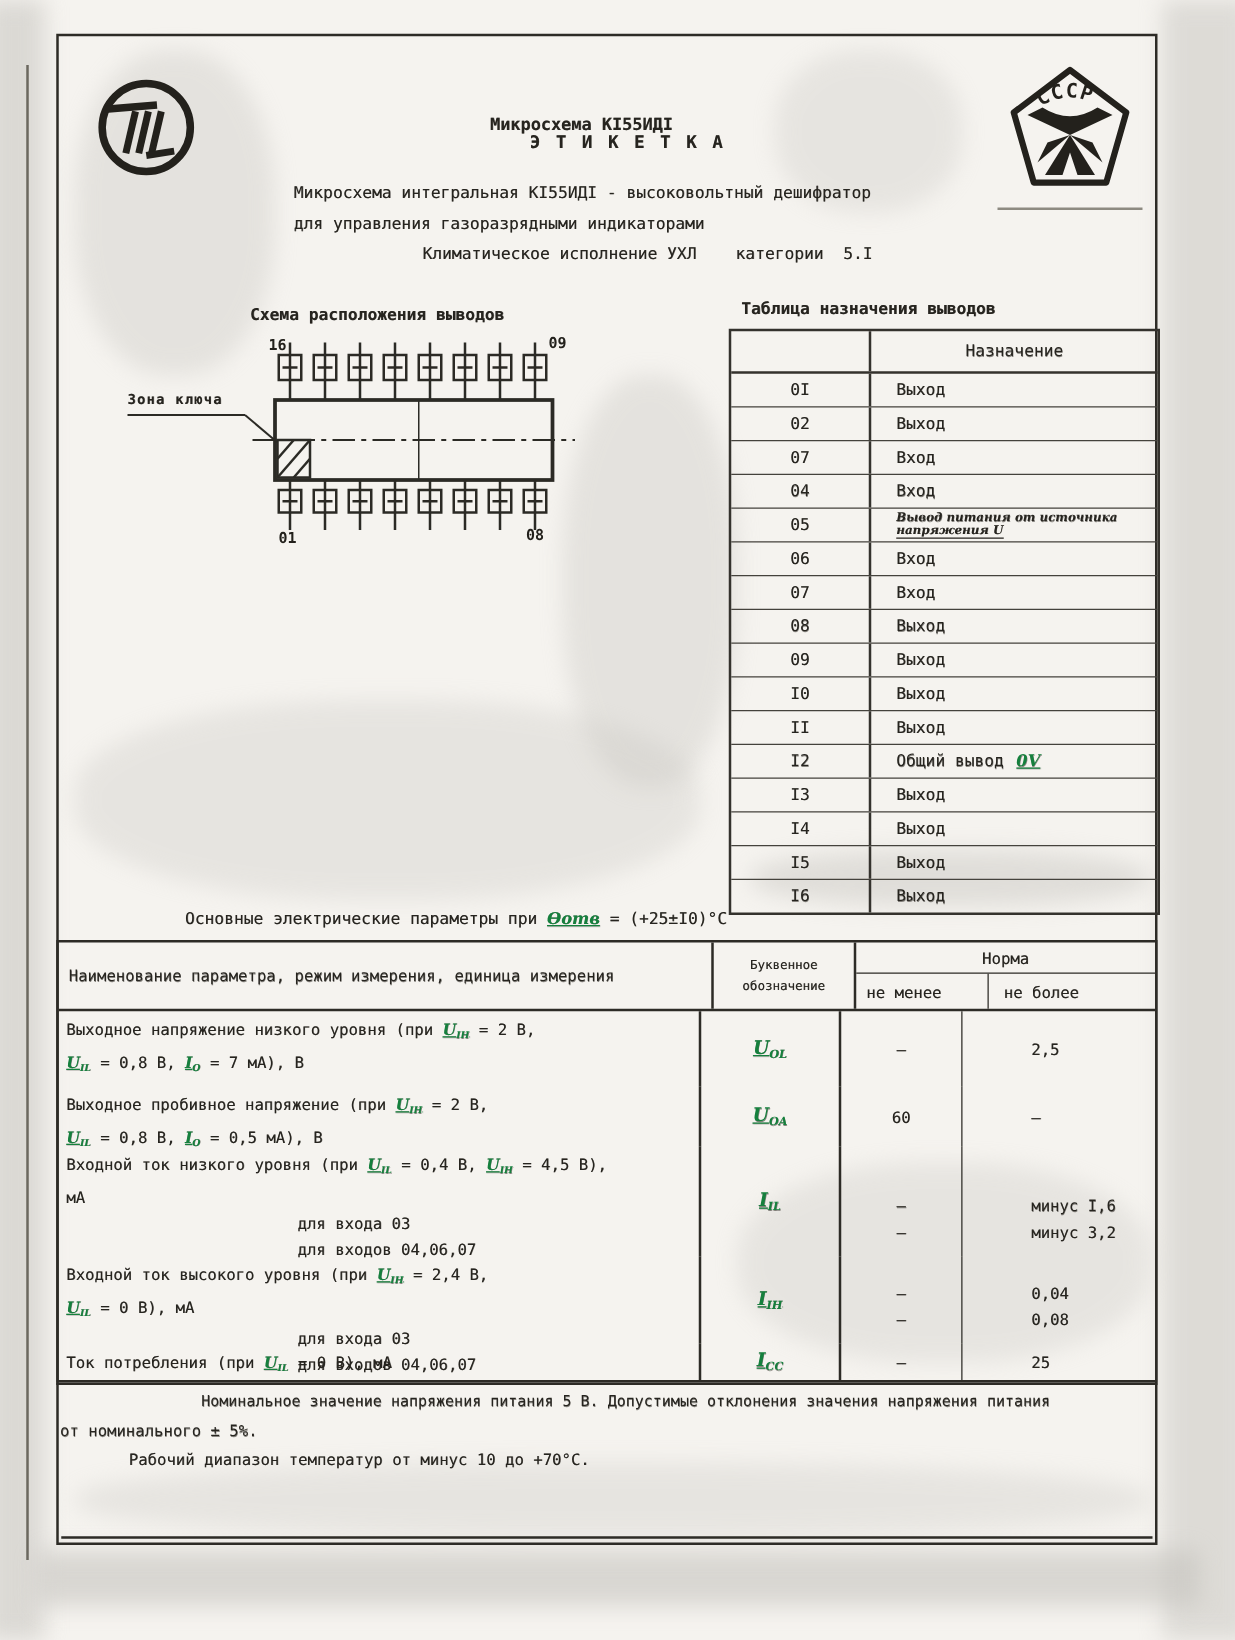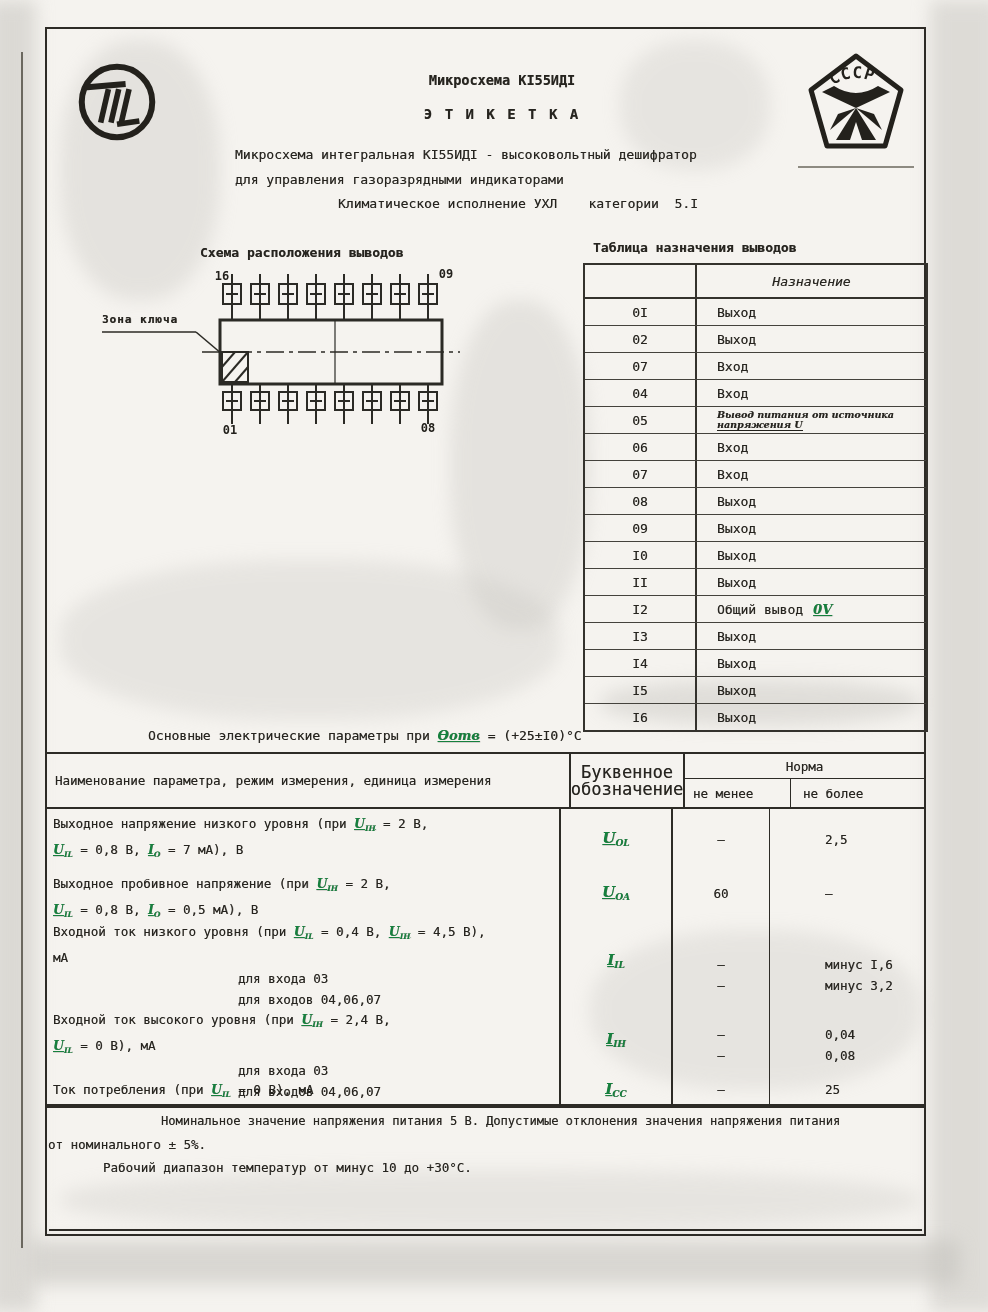--- a/index.html
+++ b/index.html
@@ -8,46 +8,46 @@
   .abs{position:absolute;}
   .t{font-family:"DejaVu Sans Mono",monospace;color:#26241f;text-shadow:0.3px 0.3px 0.4px rgba(45,42,36,.55);}
   .hw{font-family:"DejaVu Serif",serif;font-style:italic;font-weight:bold;color:#15803d;text-decoration:underline;}
   sub{font-size:0.6em;vertical-align:-0.35em;letter-spacing:0;}
   .blob{position:absolute;background:#c6c4bf;filter:blur(9px);border-radius:45%;}
   
   #outer-line{left:21px;top:52px;width:2px;height:1196px;background:#6b685f;}
   #frame{left:45px;top:27px;width:881px;height:1209px;border:2.5px solid #2d2b26;box-sizing:border-box;}
   #frame-bottom2{left:49px;top:1229px;width:873px;height:2px;background:#2d2b26;}
   
-  #title1{left:392px;top:72px;width:220px;text-align:center;font-size:13.5px;font-weight:bold;}
+  #title1{left:392px;top:92px;width:220px;font-size:13.5px;font-weight:bold;}
   #title2{left:392px;top:106px;width:220px;text-align:center;font-size:14px;font-weight:bold;letter-spacing:2px;white-space:pre;}
   #desc1{left:235px;top:147px;font-size:13px;white-space:pre;}
   #desc2{left:235px;top:172px;font-size:13px;white-space:pre;}
   #desc3{left:338px;top:196px;font-size:13px;white-space:pre;text-align:center;}
   #cccp-underline{left:798px;top:166px;width:116px;height:1.5px;background:#8d8a81;}
   
   #pin-diagram-title{left:200px;top:245px;font-size:13px;font-weight:bold;text-align:center;}
   
   #pin-table-title{left:593px;top:240px;font-size:13px;font-weight:bold;}
   #pin-table{left:583px;top:263px;width:345px;border:2px solid #34322d;box-sizing:border-box;background:transparent;}
-  .pt-head{display:flex;height:32px;border-bottom:2px solid #34322d;font-style:italic;}
+  .pt-head{display:flex;height:32px;border-bottom:2px solid #34322d;}
   .pt-head .c1{width:110px;border-right:2px solid #34322d;}
   .pt-head .c2{flex:1;display:flex;align-items:center;justify-content:center;font-size:13px;}
   .pt-row{display:flex;height:26px;border-bottom:1.5px solid #44423c;}
   .pt-row:last-child{border-bottom:none;}
   .pt-row .c1{width:110px;border-right:2px solid #34322d;display:flex;align-items:center;justify-content:center;font-size:13px;}
   .pt-row .c2{flex:1;display:flex;align-items:center;padding-left:20px;font-size:13px;position:relative;}
   .pt-hw{font-family:"DejaVu Serif",serif;font-style:italic;font-weight:bold;font-size:9.5px;line-height:10.5px;}
   .pt-hw .u{border-bottom:1px solid #23211c;}
   
   #params-title{left:148px;top:728px;font-size:13px;white-space:pre;}
   #params-table{left:45px;top:752px;width:881px;border:2.5px solid #2d2b26;box-sizing:border-box;}
   .ph{display:flex;border-bottom:2px solid #2d2b26;height:53px;}
   .ph .h1{width:514px;border-right:2px solid #2d2b26;display:flex;align-items:center;padding-left:8px;font-size:12.5px;}
-  .ph .h2{width:112px;border-right:2px solid #2d2b26;display:flex;flex-direction:column;align-items:center;justify-content:center;font-size:17px;line-height:17px;}
+  .ph .h2{width:112px;border-right:2px solid #2d2b26;display:flex;flex-direction:column;align-items:center;justify-content:center;font-size:10px;line-height:17px;}
   .ph .h34{flex:1;display:flex;flex-direction:column;}
   .ph .norma{height:24px;border-bottom:1.5px solid #2d2b26;display:flex;align-items:center;justify-content:center;font-size:12.5px;}
   .ph .mm{flex:1;display:flex;}
   .ph .mn{width:97px;border-right:1.5px solid #2d2b26;display:flex;align-items:center;padding-left:8px;font-size:12.5px;}
   .ph .mx{flex:1;display:flex;align-items:center;padding-left:12px;font-size:12.5px;}
   .pr-row{display:flex;}
   .pr-name{width:514px;border-right:2px solid #2d2b26;box-sizing:border-box;padding:4px 0 0 6px;font-size:12.5px;line-height:21px;}
   .pr-sub{padding-left:185px;line-height:21px;}
   .pr-sym{width:112px;border-right:2px solid #2d2b26;box-sizing:border-box;display:flex;align-items:center;justify-content:center;font-size:15px;}
   .pr-min{width:97px;border-right:1.5px solid #2d2b26;box-sizing:border-box;display:flex;flex-direction:column;align-items:center;font-size:12.5px;line-height:21px;}
@@ -343,15 +343,15 @@
           <div class="pr-max vc">
             <span>25</span>
           </div>
         </div>
       </div>
   </div>
   <div class="abs" id="params-bottom2"></div>
 
   <div class="abs t" id="foot1">Номинальное значение напряжения питания 5 В. Допустимые отклонения значения напряжения питания</div>
   <div class="abs t" id="foot1b">от номинального ± 5%.</div>
-  <div class="abs t" id="foot2">Рабочий диапазон температур от минус 10 до +30°С.</div>
+  <div class="abs t" id="foot2">Рабочий диапазон температур от минус 10 до +70°С.</div>
 
 </div>
 
 </body></html>

